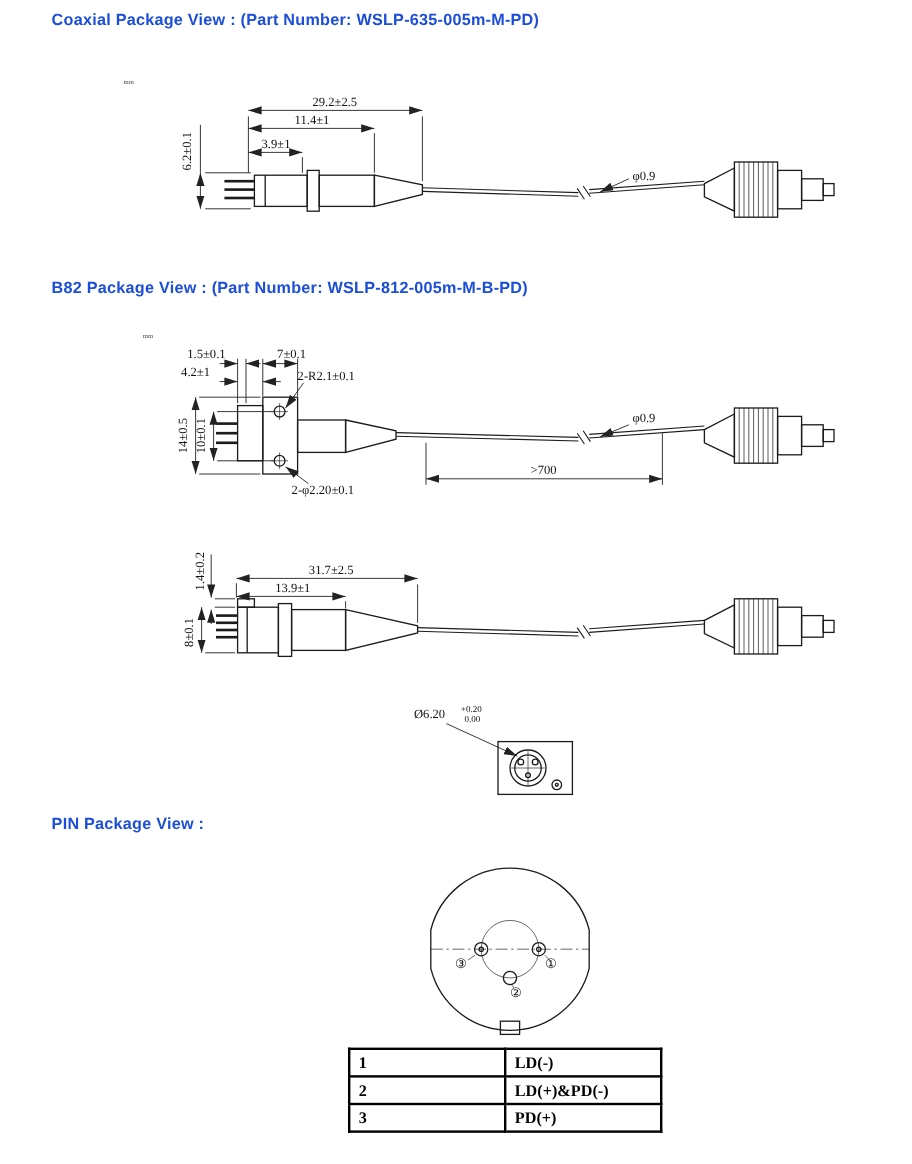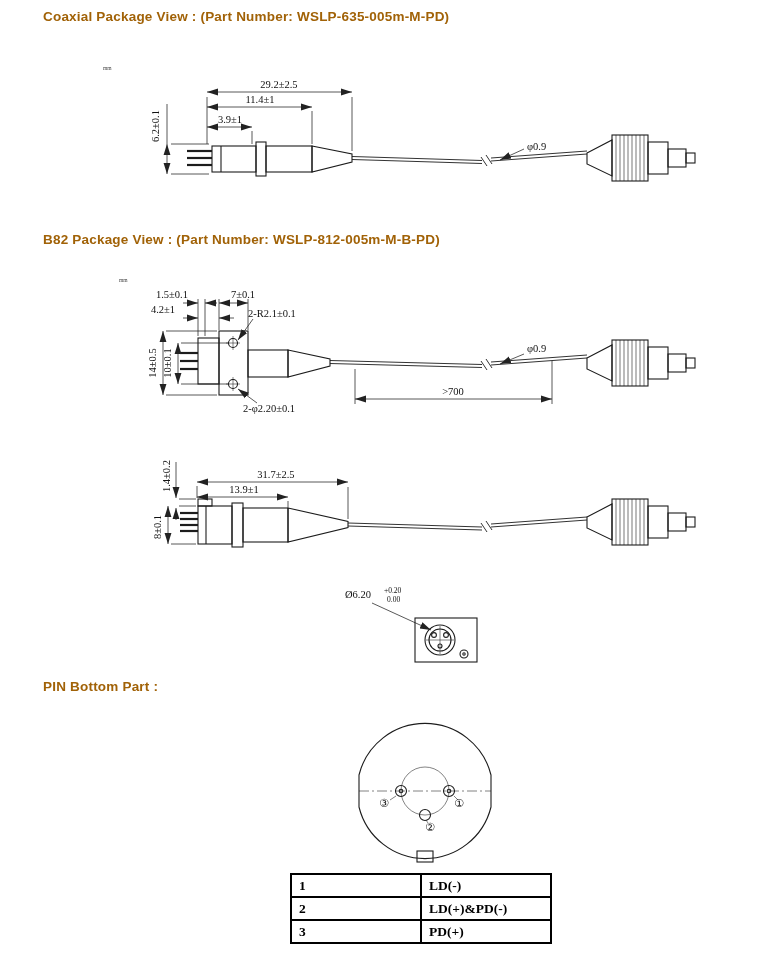--- a/index.html
+++ b/index.html
@@ -1,19 +1,19 @@
 <!DOCTYPE html>
 <html><head>
 <meta charset="utf-8">
 <style>
   * { margin:0; padding:0; box-sizing:border-box; }
   html,body { background:#fff; }
   body { width:760px; height:970px; font-family:"Liberation Sans",sans-serif; }
   .page { position:relative; width:760px; height:970px; background:#ffffff; overflow:hidden; }
-  .title { position:absolute; left:43px; font-size:13.5px; font-weight:600; color:#a16207;
+  .title { position:absolute; left:43px; font-size:13.5px; font-weight:600; color:#1d4ed8;
            letter-spacing:0.2px; font-family:"Liberation Sans",sans-serif; white-space:nowrap; }
   svg.drw { position:absolute; left:0; display:block; }
   svg text { font-family:"Liberation Serif",serif; fill:#111; }
   .dt { font-size:10.5px; }
   .tol { font-size:7.5px; }
   .un { font-size:5.5px; fill:#444; }
   .cn { font-size:11px; font-family:"DejaVu Sans",sans-serif; }
   .ol line, .ol rect, .ol polygon, .ol path, .ol circle { stroke:#1c1c1c; fill:none; stroke-width:1.1; }
   .ol .pin { stroke-width:2.2; }
   .ol .thin { stroke-width:0.55; }
@@ -292,21 +292,21 @@
       <line class="thin" x1="426" y1="640" x2="454" y2="640"></line>
       <line class="thin" x1="440" y1="626" x2="440" y2="654"></line>
       <circle cx="434" cy="635" r="2.4"></circle>
       <circle cx="446" cy="635" r="2.4"></circle>
       <circle class="fill" cx="440" cy="646" r="2"></circle>
       <circle cx="464" cy="654" r="4"></circle>
       <circle class="fill" cx="464" cy="654" r="1.2"></circle>
     </g>
   </svg>
 
-  <div class="title" style="top:679px">PIN Bottom Part :</div>
+  <div class="title" style="top:679px">PIN Package View :</div>
 
   <svg class="drw" style="top:700px" width="760" height="175" viewBox="0 700 760 175">
     <g class="ol">
       <path d="M 359 775 A 68 68 0 0 1 491 775 L 491 807 A 68 68 0 0 1 359 807 Z"></path>
       <rect x="417" y="851" width="16" height="11" fill="#ffffff"></rect>
       <line class="thin" x1="359" y1="791" x2="491" y2="791" stroke-dasharray="10 3 2 3"></line>
       <circle class="thin" cx="425" cy="791" r="24"></circle>
       <circle cx="401" cy="791" r="5.5"></circle>
       <circle class="fill" cx="401" cy="791" r="1.8"></circle>
       <circle cx="449" cy="791" r="5.5"></circle>

